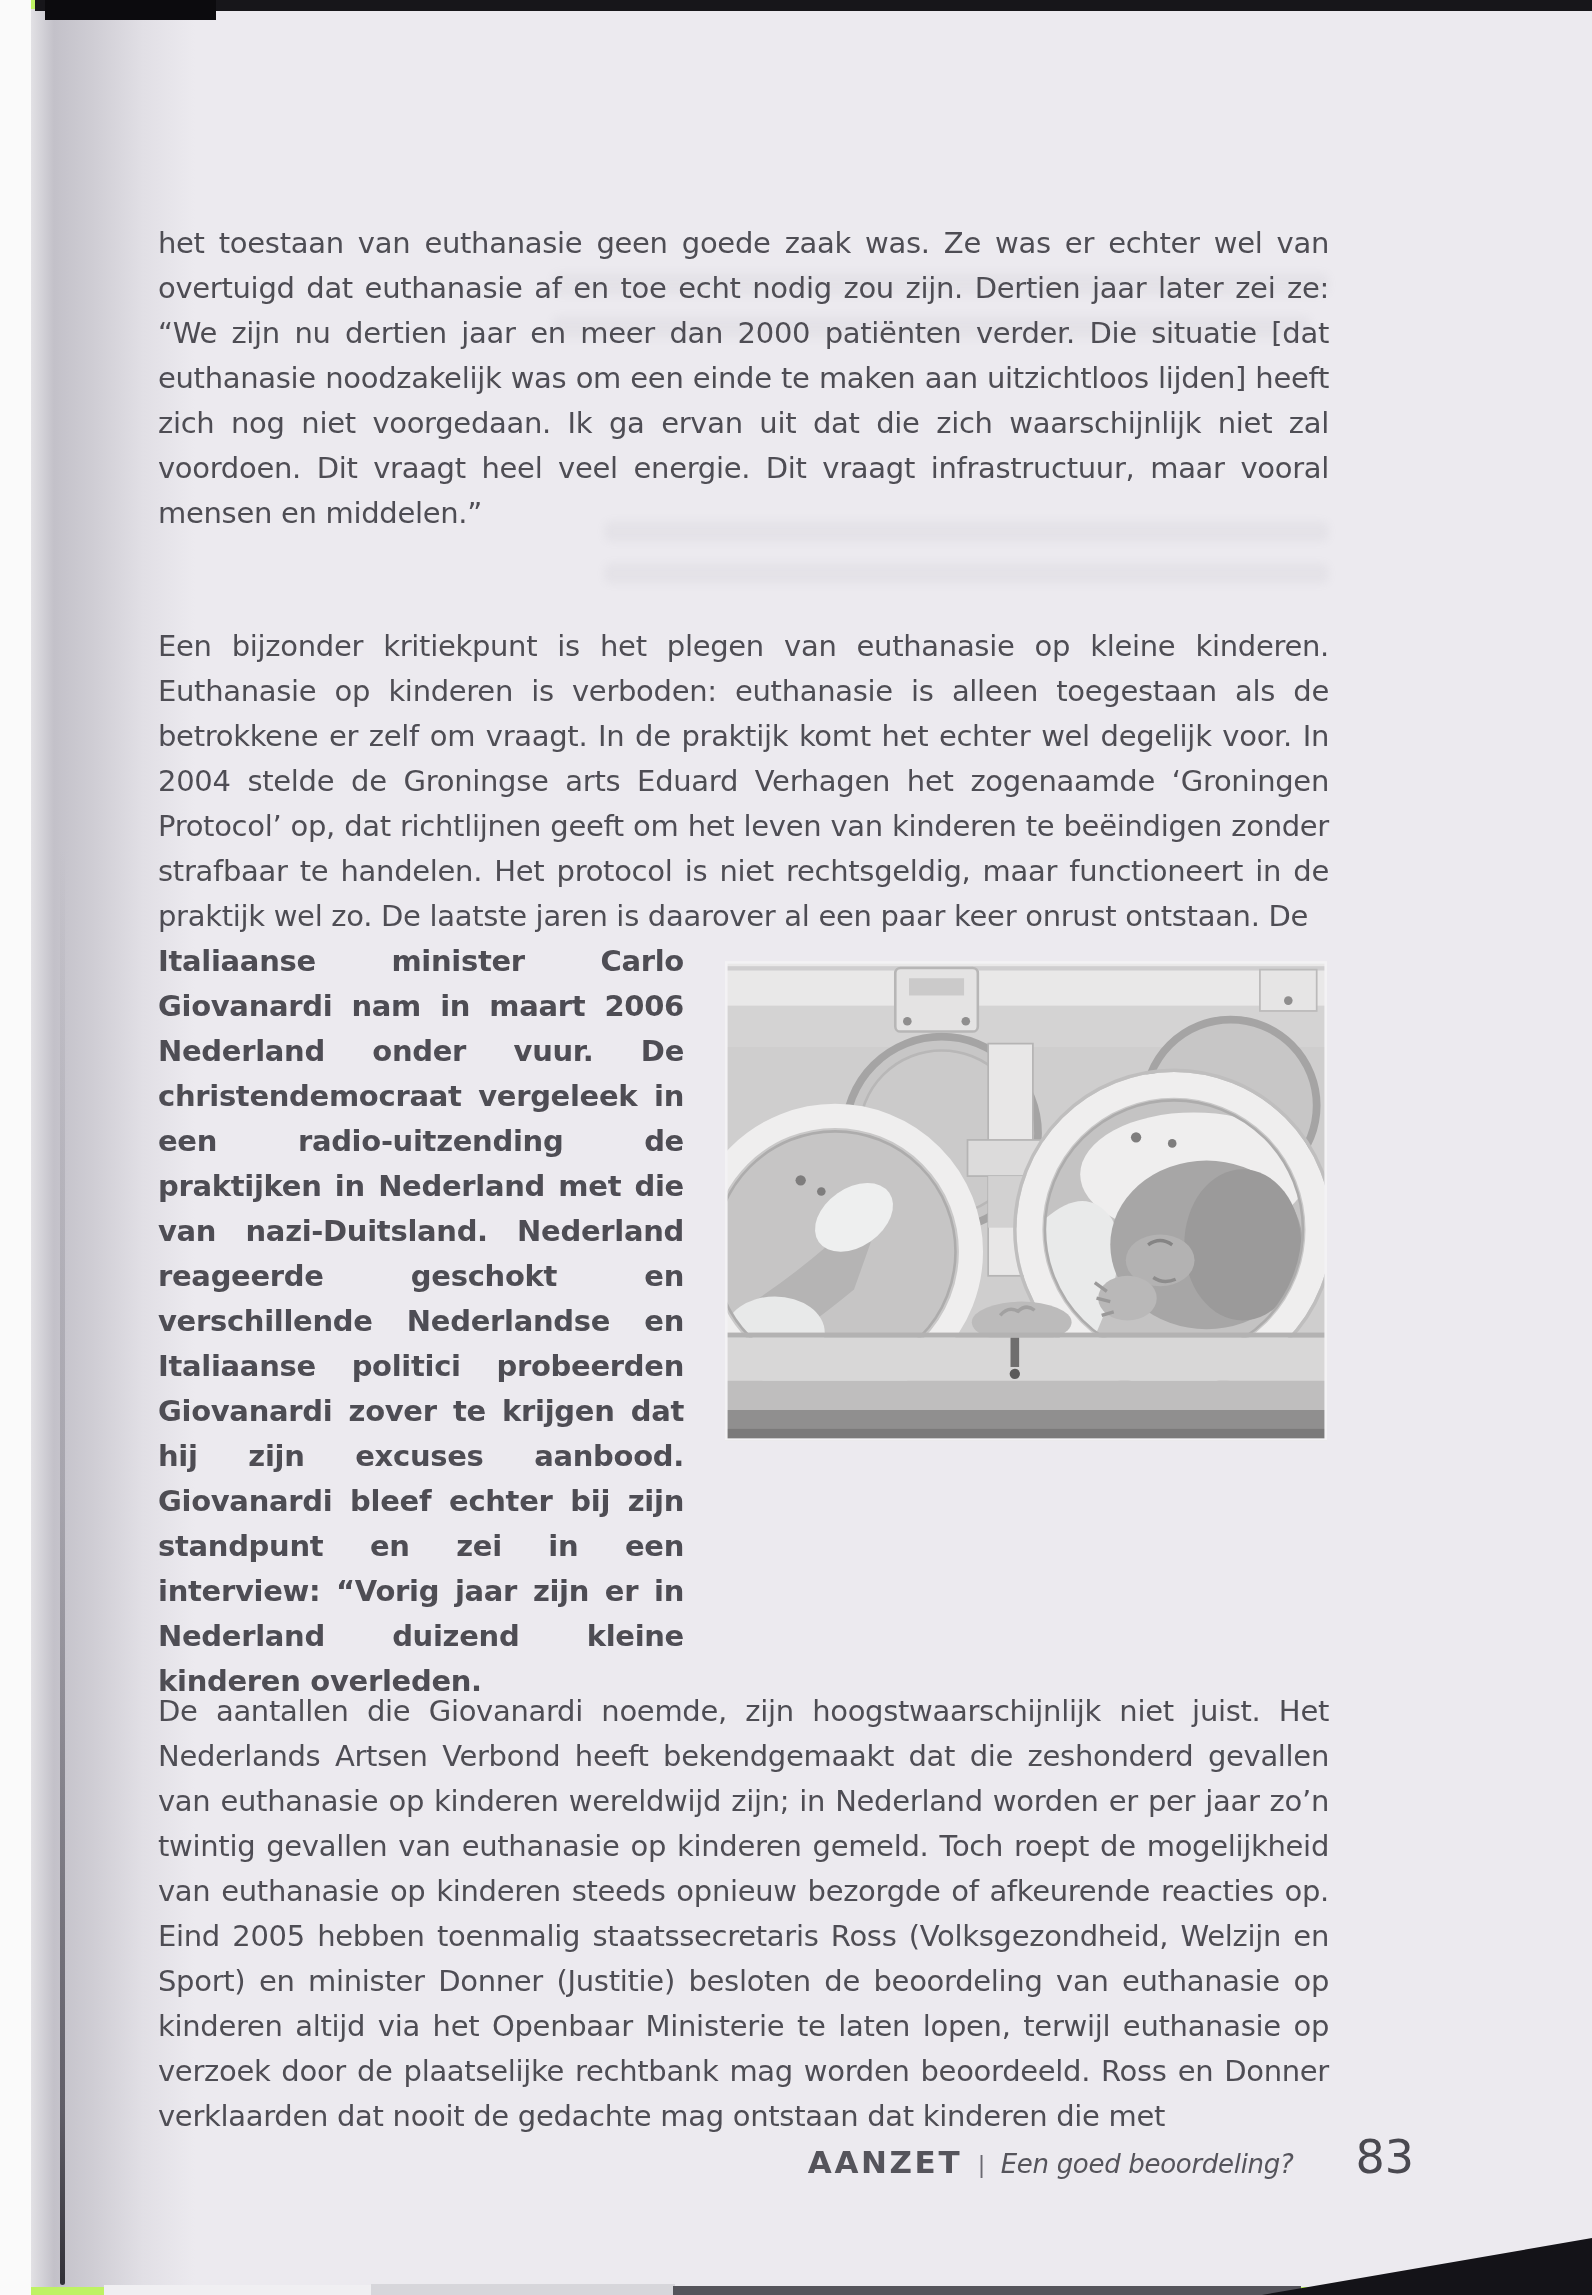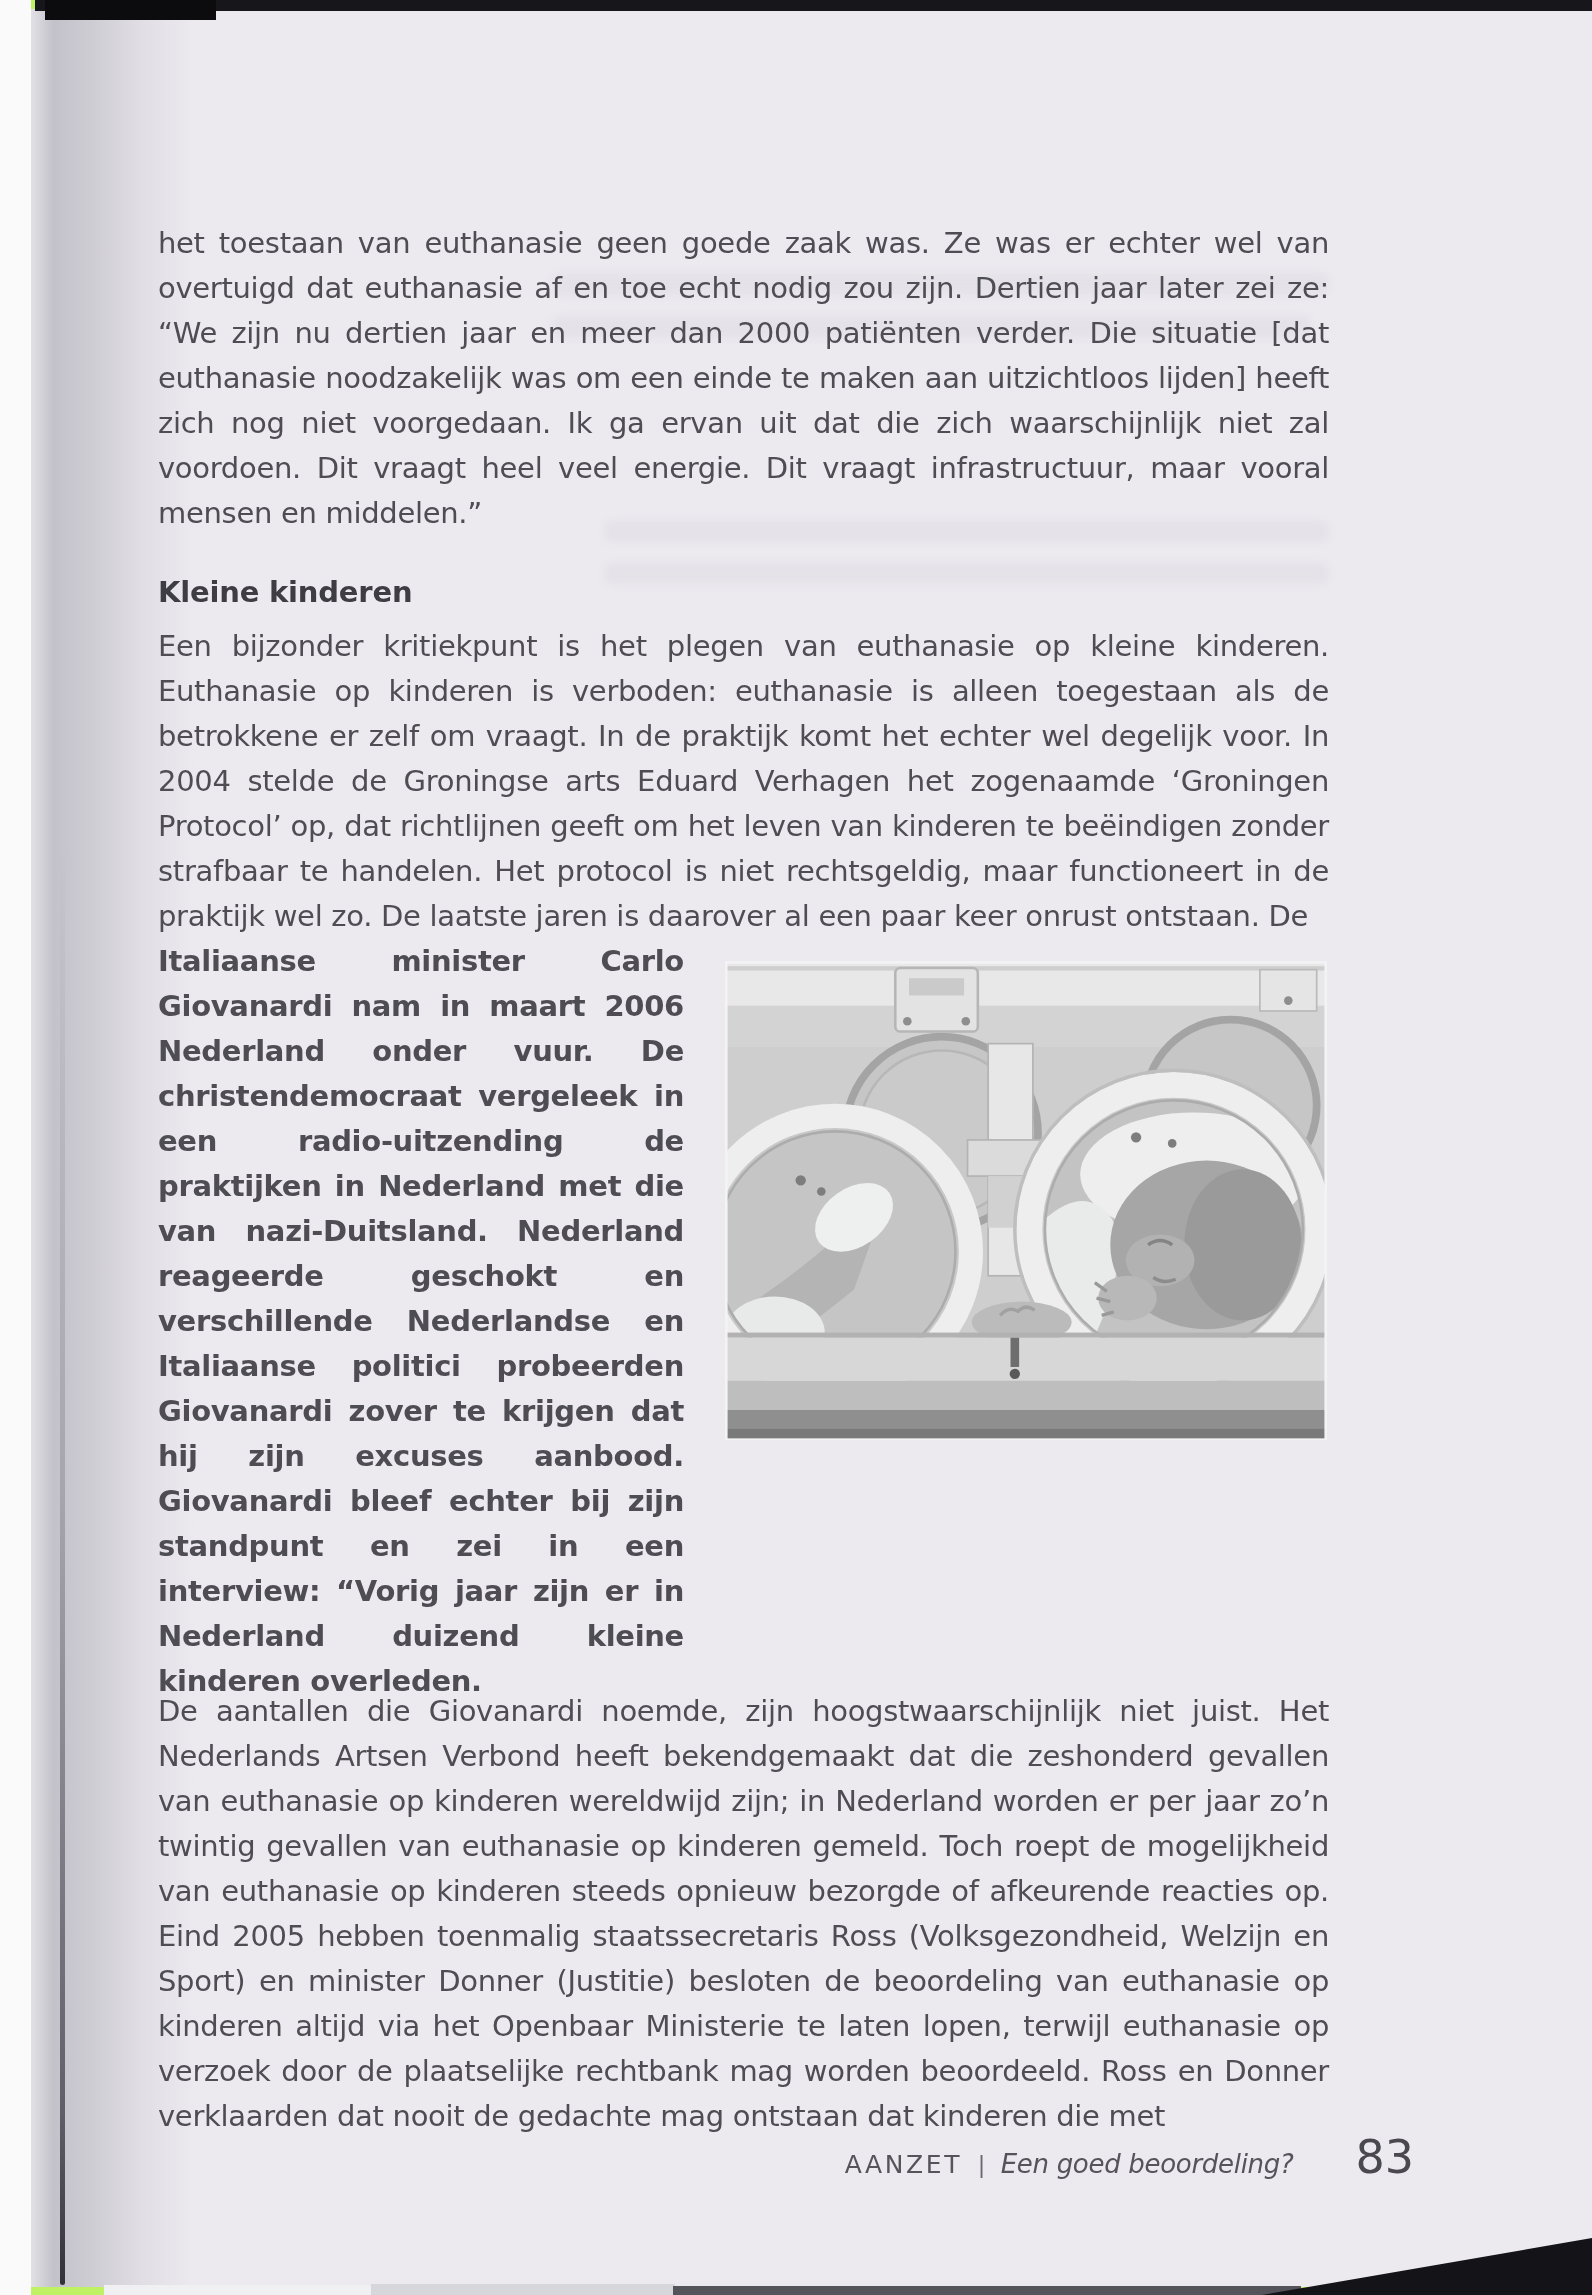--- a/index.html
+++ b/index.html
@@ -25,21 +25,21 @@
   .fullcol{left:158px;width:1171px;}
   .narrowcol{left:158px;width:526px;font-weight:bold;}
   .heading{position:absolute;left:158px;width:777px;color:#3e3d44;font-size:29px;
            line-height:45px;font-weight:bold;letter-spacing:-0.2px;}
 
   .photo{position:absolute;left:725px;top:960px;width:602px;height:482px;}
   .photo svg{display:block;width:100%;height:100%;}
 
   .footer{position:absolute;left:158px;top:2130px;width:1256px;display:flex;
           justify-content:flex-end;align-items:baseline;color:#55545b;}
-  .footer .book{font-size:25px;letter-spacing:2.6px;}
+  .footer .book{font-size:31px;letter-spacing:2.6px;font-weight:bold;}
   .footer .sep{font-size:22.4px;margin:0 15.5px;color:#6a6971;}
   .footer .chapter{font-size:26px;font-style:italic;letter-spacing:-0.3px;}
   .footer .pageno{font-size:46px;margin-left:62px;color:#4a4950;}
 </style>
 </head>
 <body>
 
 <div class="scan">
 
   <div class="page-bg"></div>
@@ -53,21 +53,20 @@
   <div class="bottom-strip-3"></div>
   <div class="bottom-wedge"></div>
 
   <div class="ghost" style="left:552px;top:273px;width:777px;height:22.4px;"></div>
   <div class="ghost" style="left:552px;top:316px;width:759px;height:22.4px;"></div>
   <div class="ghost" style="left:604px;top:521px;width:725px;height:21px;"></div>
   <div class="ghost" style="left:604px;top:563px;width:725px;height:21px;"></div>
 
   <p class="bodytext fullcol" style="top:192px;">het toestaan van euthanasie geen goede zaak was. Ze was er echter wel van overtuigd dat euthanasie af en toe echt nodig zou zijn. Dertien jaar later zei ze: “We zijn nu dertien jaar en meer dan 2000 patiënten verder. Die situatie [dat euthanasie noodzakelijk was om een einde te maken aan uitzichtloos lijden] heeft zich nog niet voorgedaan. Ik ga ervan uit dat die zich waarschijnlijk niet zal voordoen. Dit vraagt heel veel energie. Dit vraagt infrastructuur, maar vooral mensen en middelen.”</p>
 
-  <h2 class="heading" style="top:546px;">Kleine kinderen</h2>
 
   <p class="bodytext fullcol" style="top:595px;">Een bijzonder kritiekpunt is het plegen van euthanasie op kleine kinderen. Euthanasie op kinderen is verboden: euthanasie is alleen toegestaan als de betrokkene er zelf om vraagt. In de praktijk komt het echter wel degelijk voor. In 2004 stelde de Groningse arts Eduard Verhagen het zogenaamde ‘Groningen Protocol’ op, dat richtlijnen geeft om het leven van kinderen te beëindigen zonder strafbaar te handelen. Het protocol is niet rechtsgeldig, maar functioneert in de praktijk wel zo. De laatste jaren is daarover al een paar keer onrust ontstaan. De</p>
 
   <p class="bodytext narrowcol" style="top:910px;">Italiaanse minister Carlo Giovanardi nam in maart 2006 Nederland onder vuur. De christendemocraat vergeleek in een radio-uitzending de praktijken in Nederland met die van nazi-Duitsland. Nederland reageerde geschokt en verschillende Nederlandse en Italiaanse politici probeerden Giovanardi zover te krijgen dat hij zijn excuses aanbood. Giovanardi bleef echter bij zijn standpunt en zei in een interview: “Vorig jaar zijn er in Nederland duizend kleine kinderen overleden.</p>
 
 
   <p class="bodytext fullcol" style="top:1660px;">De aantallen die Giovanardi noemde, zijn hoogstwaarschijnlijk niet juist. Het Nederlands Artsen Verbond heeft bekendgemaakt dat die zeshonderd gevallen van euthanasie op kinderen wereldwijd zijn; in Nederland worden er per jaar zo’n twintig gevallen van euthanasie op kinderen gemeld. Toch roept de mogelijkheid van euthanasie op kinderen steeds opnieuw bezorgde of afkeurende reacties op. Eind 2005 hebben toenmalig staatssecretaris Ross (Volksgezondheid, Welzijn en Sport) en minister Donner (Justitie) besloten de beoordeling van euthanasie op kinderen altijd via het Openbaar Ministerie te laten lopen, terwijl euthanasie op verzoek door de plaatselijke rechtbank mag worden beoordeeld. Ross en Donner verklaarden dat nooit de gedachte mag ontstaan dat kinderen die met</p>
 
   <div class="photo">
     <svg viewBox="0 0 700 558">

